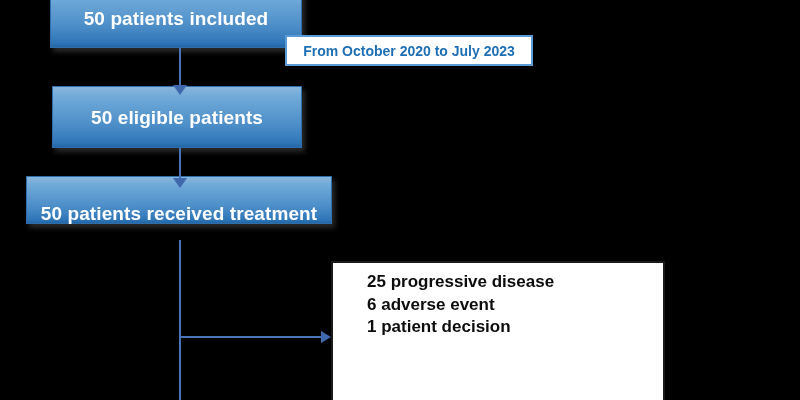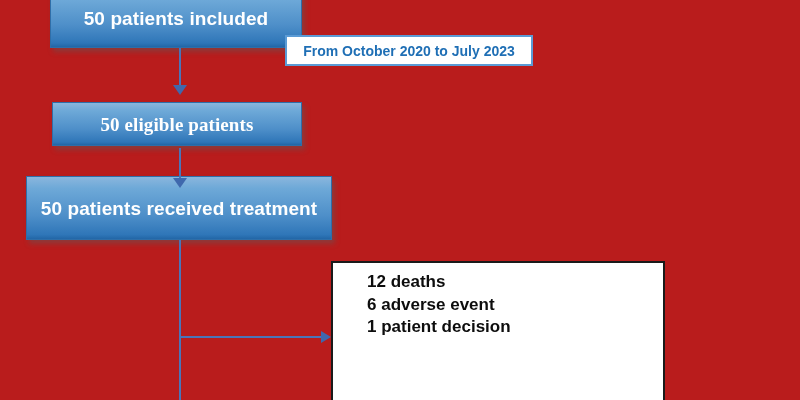--- a/index.html
+++ b/index.html
@@ -5,21 +5,21 @@
   html, body {
     margin: 0;
     padding: 0;
     background: #ffffff;
   }
   #canvas {
     position: relative;
     width: 800px;
     height: 400px;
     overflow: hidden;
-    background: #b91c1c;
+    background: #000000;
     font-family: "Liberation Sans", sans-serif;
   }
 
   
   .node {
     position: absolute;
     box-sizing: border-box;
     display: flex;
     align-items: center;
     justify-content: center;
@@ -129,29 +129,29 @@
   <div class="arrowhead-right" style="left:321px; top:331px;"></div>
 
   <div class="node" style="left:50px; top:-12px; width:252px; height:60px;">
     <span class="node-label">50 patients included</span>
   </div>
 
   <div class="callout" style="left:285px; top:35px; width:248px; height:31px;">
     <span>From October 2020 to July 2023</span>
   </div>
 
-  <div class="node" style="left:52px; top:102px; width:250px; height:44px;font-family:Liberation Serif, serif;">
+  <div class="node" style="left:52px; top:86px; width:250px; height:62px;">
     <span class="node-label">50 eligible patients</span>
   </div>
 
-  <div class="node" style="left:26px; top:176px; width:306px; height:64px;">
+  <div class="node" style="left:26px; top:176px; width:306px; height:48px;align-items:flex-end;">
     <span class="node-label">50 patients received treatment</span>
   </div>
 
   <div class="detail-box" style="left:331px; top:261px; width:334px; height:155px;">
     <ul class="detail-list">
-      <li>12 deaths</li>
+      <li>25 progressive disease</li>
       <li>6 adverse event</li>
       <li>1 patient decision</li>
     </ul>
   </div>
 
 </div>
 
 </body></html>

